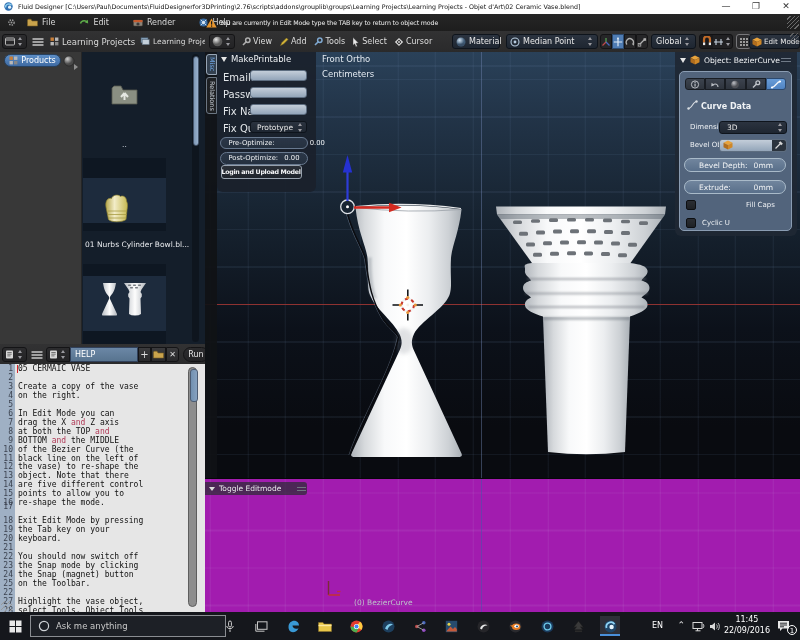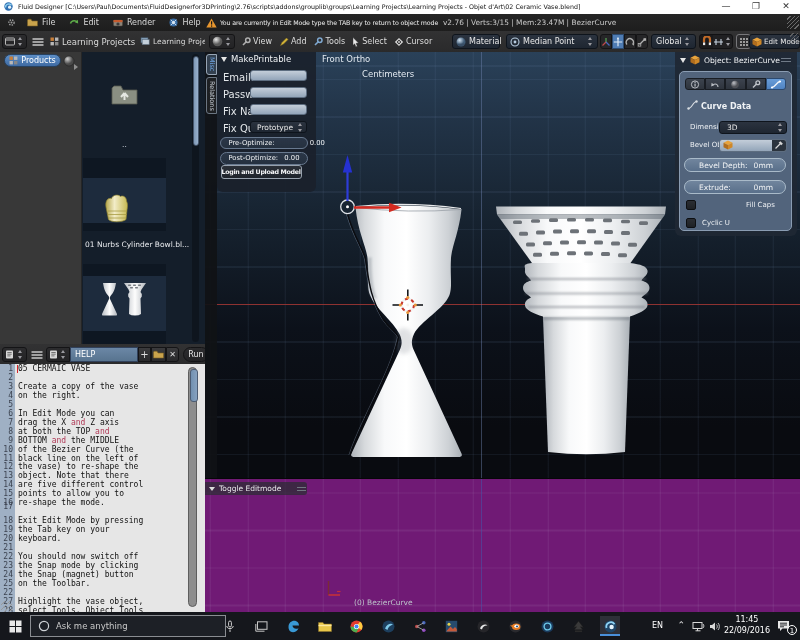--- a/index.html
+++ b/index.html
@@ -69,21 +69,21 @@
   .pill{border-radius:7px;box-sizing:border-box;display:flex;align-items:center;color:#f2f4f6;white-space:nowrap;}
   .chk{background:linear-gradient(#2b2e33,#1e2125);border:1px solid #0d0f12;border-radius:2px;
     box-sizing:border-box;}
   
   #viewport{left:205px;top:52px;width:595px;height:426px;overflow:hidden;
     background:
       repeating-linear-gradient(to right, rgba(125,155,195,0.10) 0 1px, transparent 1px 37.5px),
       repeating-linear-gradient(to bottom, rgba(125,155,195,0.09) 0 1px, transparent 1px 37.5px),
       linear-gradient(#2a4159 0%,#223448 15%,#16222f 40%,#0c111a 65%,#090b10 88%);
     background-position:4.75px 0,0 27px,0 0;}
-  #bottom-viewport{left:205px;top:478px;width:595px;height:134px;overflow:hidden;background:#701a75;
+  #bottom-viewport{left:205px;top:478px;width:595px;height:134px;overflow:hidden;background:#a21caf;
     border-top:1px solid #060708;box-sizing:border-box;}
   .gridlines{position:absolute;inset:0;
     background:
       repeating-linear-gradient(to right, rgba(210,220,235,0.09) 0 1px, transparent 1px 37.5px),
       repeating-linear-gradient(to bottom, rgba(210,220,235,0.08) 0 1px, transparent 1px 37.5px);
     background-position:4.75px 0,0 13.5px;}
   .vp-text{position:absolute;color:#e2e9f0;font-size:8.5px;}
   #redline{left:0;top:252px;width:595px;height:1px;background:rgba(155,52,50,0.9);}
   #axis-z-main{left:276px;top:0;width:1px;height:426px;background:rgba(110,130,175,0.45);}
   #axis-z-bottom{left:276px;top:0;width:1px;height:134px;background:rgba(70,88,170,0.55);}
@@ -144,21 +144,21 @@
 
   <div class="abs" id="infobar">
     <span class="mi" style="left:7px;">
         <span class="ic">
           <svg width="9" height="9" viewBox="0 0 9 9">
             <circle cx="4.5" cy="4.5" r="2.6" fill="none" stroke="#9a9a9a" stroke-width="1.4" stroke-dasharray="1.4 1.1"></circle>
             <circle cx="4.5" cy="4.5" r="1" fill="#9a9a9a"></circle>
           </svg>
         </span>
       </span>
-    <span class="mi" style="left: 27px; display: flex; gap: 14px;" id="infobar-menus">
+    <span class="mi" style="left: 27px; display: flex; gap: 24px;" id="infobar-menus">
         <span style="display: flex; align-items: center; gap: 4px;">
           <span class="ic">
             <svg width="11" height="9" viewBox="0 0 11 9">
               <path d="M0.5,2 L0.5,8 L10.5,8 L10.5,3 L5,3 L4,1.2 L1.2,1.2 Z" fill="#c9a34c" stroke="#7a5f23" stroke-width="0.6"></path>
             </svg>
           </span>
           <span>File</span>
         </span>
         <span style="display: flex; align-items: center; gap: 4px;">
           <span class="ic">
@@ -193,21 +193,20 @@
     <span class="mi" style="left:206px;">
       <span class="ic">
           <svg width="11" height="10" viewBox="0 0 11 10">
             <polygon points="5.5,0.5 10.7,9.5 0.3,9.5" fill="#e8962e"></polygon>
             <rect x="5" y="3.2" width="1.2" height="3.4" fill="#1a1a1a"></rect>
             <rect x="5" y="7.4" width="1.2" height="1.3" fill="#1a1a1a"></rect>
           </svg>
         </span>
       <span class="warn-text">You are currently in Edit Mode type the TAB key to return to object mode</span>
     </span>
-    <span class="mi stats" style="left:443px;">v2.76 | Verts:3/15 | Mem:23.47M | BezierCurve</span>
     <span class="abs corner-grip" style="left:787px;top:2px;width:12px;height:13px;"></span>
   </div>
 
   <div class="abs rhead" style="left:0;top:31px;width:205px;height:21px;">
     <span class="hbtn" style="left:2px;width:25px;justify-content:space-between;padding:0 2px;">
       <span class="ic">
           <svg width="10" height="9" viewBox="0 0 10 9">
             <rect x="0.5" y="1" width="9" height="7" rx="1" fill="none" stroke="#b8b8b8" stroke-width="1"></rect>
             <path d="M0.5,3 H9.5" stroke="#b8b8b8" stroke-width="1"></path>
           </svg>
@@ -689,21 +688,21 @@
         <circle cx="407.8" cy="305" r="6.2" fill="none" stroke="#f2f2f2" stroke-width="2.1"></circle>
         <circle cx="407.8" cy="305" r="6.2" fill="none" stroke="#c8372d" stroke-width="2.1" stroke-dasharray="3.2 3.2"></circle>
         <circle cx="407.8" cy="297.5" r="1.6" fill="#e8963c"></circle>
         <circle cx="407.8" cy="312.5" r="1.6" fill="#e8963c"></circle>
         <circle cx="400.3" cy="305" r="1.6" fill="#e8963c"></circle>
         <circle cx="415.3" cy="305" r="1.6" fill="#e8963c"></circle>
         <circle cx="407.8" cy="305" r="1.4" fill="#f5f0e8"></circle>
       </g>
     </svg>
     <span class="vp-text" style="left:117px;top:2px;">Front Ortho</span>
-    <span class="vp-text" style="left:117px;top:17px;margin-left:40px;">Centimeters</span>
+    <span class="vp-text" style="left:117px;top:17px;">Centimeters</span>
 
     <div class="abs" id="shelf-tabs">
       <div class="shelf-tab" style="top:1.5px;height:21px;background:#33404f;border:1px solid #97a5b5;color:#6ea3e0;">Misc</div>
       <div class="shelf-tab" style="top:25px;height:37px;background:#1e2023;border:1px solid #6b7683;color:#c5cbd3;">Relations</div>
     </div>
 
     <div class="abs" id="mp-panel">
       <div class="abs" style="left:4px;top:2px;display:flex;align-items:center;gap:4px;">
         <span style="width:0;height:0;border-left:3.5px solid transparent;border-right:3.5px solid transparent;border-top:5px solid #e6e6e6;"></span>
         <span style="font-size:8.5px;color:#f0f2f4;">MakePrintable</span>

